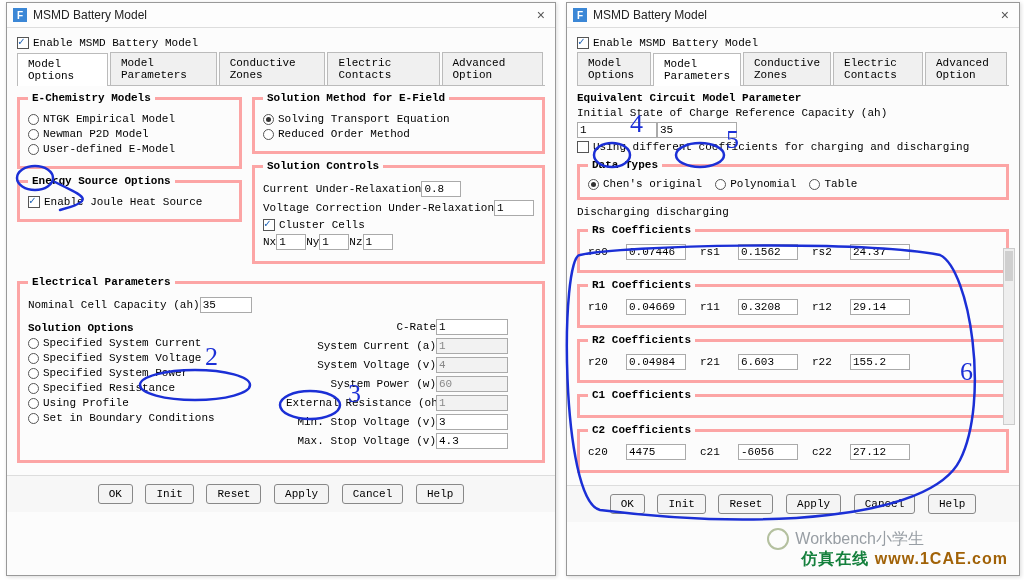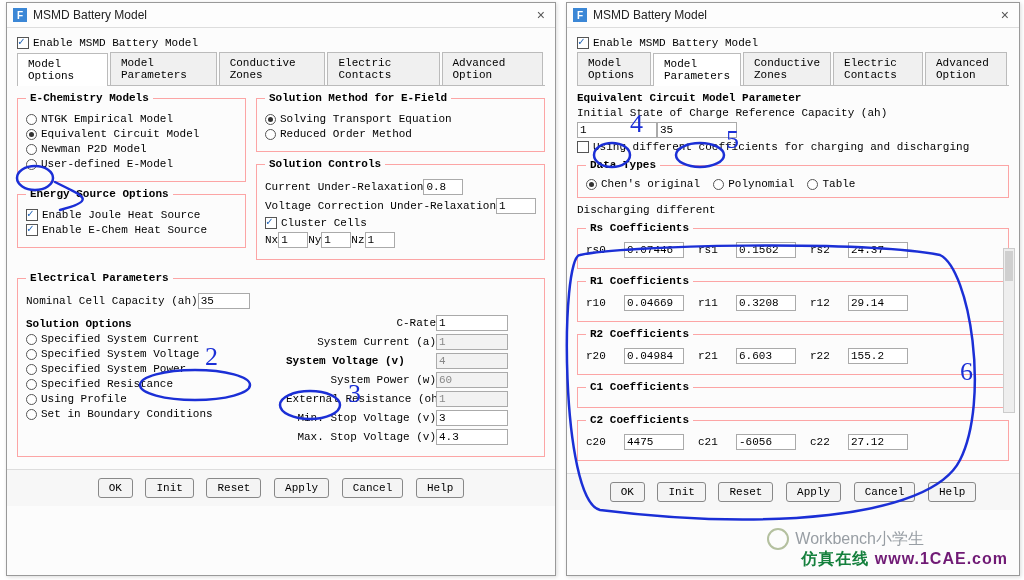--- a/index.html
+++ b/index.html
@@ -39,21 +39,21 @@
   .titlebar .close { font-size:14px; color:#555; padding:0 4px; cursor:pointer;}
   .body { padding: 6px 10px; }
   .enable-row { margin: 4px 0 8px 0; }
   .chk { display:inline-block; width:12px; height:12px; border:1px solid #555; background:#fff; vertical-align:middle; margin-right:4px; position:relative;}
   .chk.checked::after { content:"✓"; position:absolute; left:0; top:-3px; font-size:11px; color:#1a5fb4; }
   .radio { display:inline-block; width:11px; height:11px; border:1px solid #555; border-radius:50%; vertical-align:middle; margin-right:4px; position:relative; background:#fff;}
   .radio.on::after{content:""; position:absolute; left:2px; top:2px; width:5px; height:5px; background:#333; border-radius:50%;}
   .tabs { display:flex; border-bottom:1px solid #bbb; margin-top:2px; }
   .tab { padding:4px 10px; border:1px solid #bbb; border-bottom:none; margin-right:2px; background:#f0f0f0; font-size:11px; }
   .tab.active { background:#fff; position:relative; top:1px; }
-  fieldset { border:1px solid #fca5a5; margin:6px 0; padding:6px 8px 8px 8px; }
+  fieldset { border:3px solid #fca5a5; margin:6px 0; padding:6px 8px 8px 8px; }
   legend { font-weight:bold; padding:0 4px; }
   .col2 { display:flex; gap:10px; }
   .col2 > div { flex:1; }
   .row { margin:3px 0; display:flex; align-items:center; }
   .row label { white-space:nowrap; }
   input[type=text] {
     font-family:"Courier New",monospace; font-size:11px;
     border:1px solid #aaa; padding:1px 2px; background:#fff; height:16px;
   }
   input[readonly] { background:#f2f2f2; color:#888; }
@@ -115,41 +115,33 @@
 
     <div class="col2">
       <div>
         <fieldset>
           <legend>E-Chemistry Models</legend>
           <div class="row">
               <span class="radio"></span>
               <span>NTGK Empirical Model</span>
             </div>
           <div class="row">
-              <span class="radio on"></span>
-              <span>Equivalent Circuit Model</span>
-            </div>
-          <div class="row">
               <span class="radio"></span>
               <span>Newman P2D Model</span>
             </div>
           <div class="row">
               <span class="radio"></span>
               <span>User-defined E-Model</span>
             </div>
         </fieldset>
         <fieldset>
           <legend>Energy Source Options</legend>
           <div class="row">
               <span class="chk checked"></span>
               <span>Enable Joule Heat Source</span>
-            </div>
-          <div class="row">
-              <span class="chk checked"></span>
-              <span>Enable E-Chem Heat Source</span>
             </div>
         </fieldset>
       </div>
       <div>
         <fieldset>
           <legend>Solution Method for E-Field</legend>
           <div class="row">
               <span class="radio on"></span>
               <span>Solving Transport Equation</span>
             </div>
@@ -221,21 +213,21 @@
         <div>
           <div class="row">
               <label style="width:150px;text-align:right;">C-Rate</label>
               <input type="text" class="w70" value="1" style="">
             </div>
           <div class="row">
               <label style="width:150px;text-align:right;">System Current (a)</label>
               <input readonly="" type="text" class="w70" value="1" style="">
             </div>
           <div class="row">
-              <label style="width:150px;font-weight:bold;">System Voltage (v)</label>
+              <label style="width:150px;text-align:right;">System Voltage (v)</label>
               <input readonly="" type="text" class="w70" value="4" style="">
             </div>
           <div class="row">
               <label style="width:150px;text-align:right;">System Power (w)</label>
               <input readonly="" type="text" class="w70" value="60" style="">
             </div>
           <div class="row">
               <label style="width:150px;text-align:right;">External Resistance (ohm)</label>
               <input readonly="" type="text" class="w70" value="1" style="">
             </div>
@@ -297,21 +289,21 @@
 
     <fieldset style="padding:4px 8px;">
       <legend>Data Types</legend>
       <div class="row">
         <span class="radio on"></span><span>Chen's original</span>&nbsp;&nbsp;
         <span class="radio"></span><span>Polynomial</span>&nbsp;&nbsp;
         <span class="radio"></span><span>Table</span>
       </div>
     </fieldset>
 
-    <div style="margin-top:2px;">Discharging different</div>
+    <div style="margin-top:2px;">Discharging discharging</div>
 
     <fieldset>
         <legend>Rs Coefficients</legend>
       <div class="coef-row">
           <span>rs0</span>
           <input class="w60" type="text" value="0.07446" style="">
           <span>rs1</span>
           <input class="w60" type="text" value="0.1562" style="">
           <span>rs2</span>
           <input class="w60" type="text" value="24.37" style="">
@@ -366,21 +358,21 @@
     <button>Help</button>
   </div>
 </div>
 
 <div class="wm-name">
   <span class="circ"></span>
   <span>Workbench小学生</span>
 </div>
 <div class="wm-site">
   <span class="cn">仿真在线</span>
-  <span style="color:#701a75;">www.1CAE.com</span>
+  <span style="color:#a16207;">www.1CAE.com</span>
 </div>
 
 <svg class="annot">
 
   <ellipse cx="35" cy="178" rx="18" ry="12"></ellipse>
   <path d="M55 182 C80 195,100 200,60 210"></path>
 
   <ellipse cx="195" cy="385" rx="55" ry="15"></ellipse>
   <text x="205" y="365">2</text>
 

